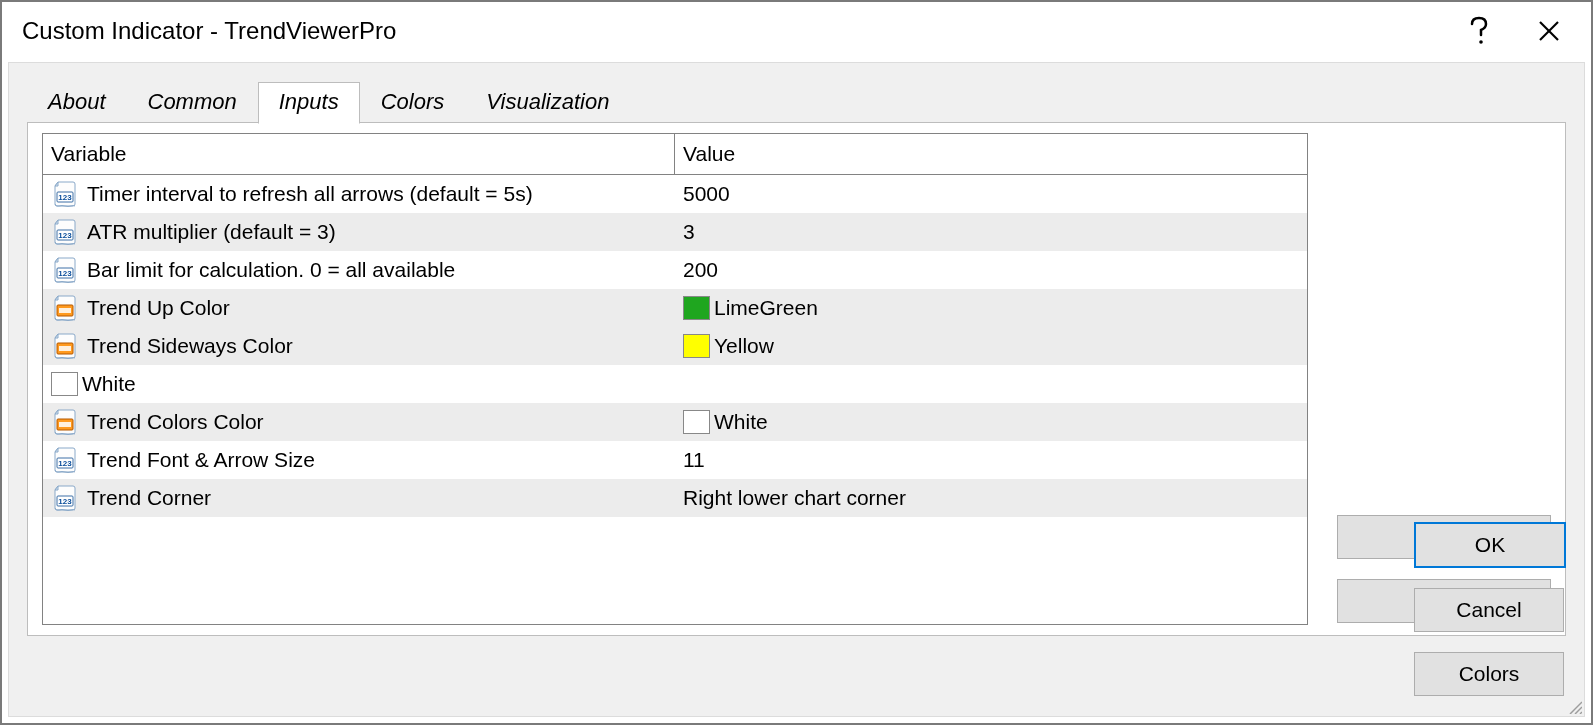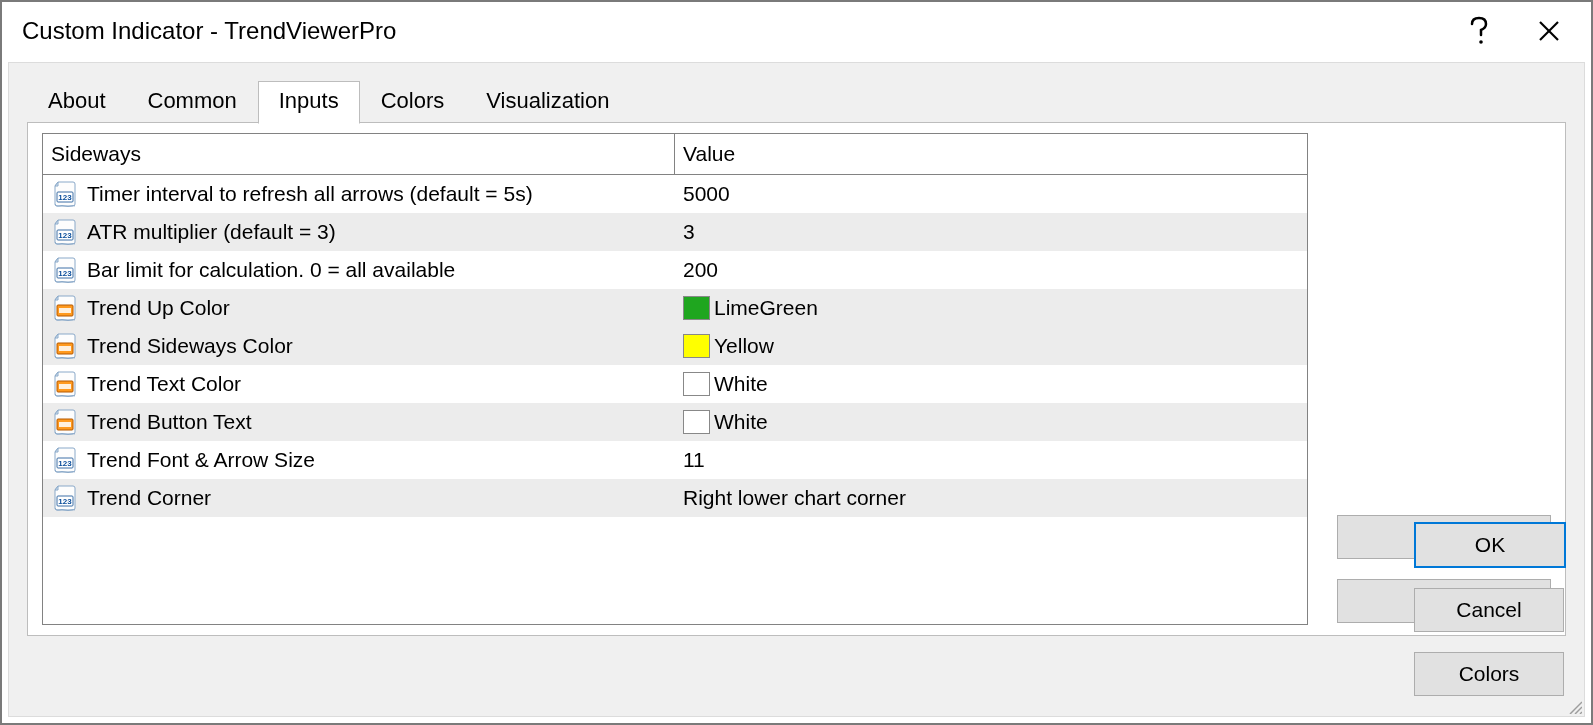--- a/index.html
+++ b/index.html
@@ -43,24 +43,26 @@
   .tb-btn svg { display:block; }
   .client {
     position: absolute;
     left: 6px; right: 6px;
     top: 60px; bottom: 6px;
     background: #f0f0f0;
     border: 1px solid #dcdcdc;
   }
   .tabstrip {
     display: flex;
+    align-items: flex-end;
     margin: 18px 0 16px 18px;
     height: 42px;
     position: relative;
     z-index: 2;
+    font-style: italic;
   }
   .tab {
     padding: 6px 20px 8px 20px;
     border: 1px solid transparent;
     border-bottom: none;
     cursor: pointer;
     font-size: 22px;
     color: #000;
   }
   .tab.active {
@@ -197,21 +199,21 @@
       <div class="tab">Common</div>
       <div class="tab active">Inputs</div>
       <div class="tab">Colors</div>
       <div class="tab">Visualization</div>
     </div>
 
     <div class="tabpane">
       <div class="grid-wrap">
         <div class="grid" id="grid">
           <div class="row header">
-            <div class="cell-var">Sideways</div>
+            <div class="cell-var">Variable</div>
             <div class="cell-val">Value</div>
           </div>
 
         <div class="row">
               <div class="cell-var">
                 <span class="ico">
                   <svg width="28" height="28" viewBox="0 0 28 28">
                     <path d="M7 2 H22 Q24 2 24 4 V24 Q24 26 22 26 H6 Q4 26 4 24 V6 Z" fill="#fdfdfd" stroke="#8aa9c9" stroke-width="1"></path>
                     <path d="M4 6 L7 2 V6 Z" fill="#d5e4f2" stroke="#8aa9c9" stroke-width="1"></path>
                     <rect x="6" y="12" width="16" height="10" rx="1" fill="#ffffff" stroke="#3d6fa6" stroke-width="1"></rect>
@@ -289,49 +291,37 @@
                   </svg>
                 </span>
                 <span>Trend Sideways Color</span>
               </div>
               <div class="cell-val">
                 <span class="swatch" style="background:#ffff00"></span>
                 <span>Yellow</span>
               </div>
             </div>
             <div class="row">
+              <div class="cell-val">
+                <span class="swatch" style="background:#ffffff"></span>
+                <span>White</span>
+              </div>
+            </div>
+            <div class="row alt">
               <div class="cell-var">
                 <span class="ico">
                   <svg width="28" height="28" viewBox="0 0 28 28">
                     <path d="M7 2 H22 Q24 2 24 4 V24 Q24 26 22 26 H6 Q4 26 4 24 V6 Z" fill="#fdfdfd" stroke="#8aa9c9" stroke-width="1"></path>
                     <path d="M4 6 L7 2 V6 Z" fill="#d5e4f2" stroke="#8aa9c9" stroke-width="1"></path>
                     <rect x="6" y="11" width="16" height="11" rx="1" fill="#ff9a1f" stroke="#b55800" stroke-width="1"></rect>
                     <rect x="8" y="14" width="12" height="5" fill="#ffffff" opacity="0.85"></rect>
                     <path d="M4 24 Q5 27 8 26 Q11 25 14 26 Q17 27 20 26 Q23 25 24 26" fill="none" stroke="#8aa9c9" stroke-width="1"></path>
                   </svg>
                 </span>
-                <span>Trend Text Color</span>
-              </div>
-              <div class="cell-val">
-                <span class="swatch" style="background:#ffffff"></span>
-                <span>White</span>
-              </div>
-            </div>
-            <div class="row alt">
-              <div class="cell-var">
-                <span class="ico">
-                  <svg width="28" height="28" viewBox="0 0 28 28">
-                    <path d="M7 2 H22 Q24 2 24 4 V24 Q24 26 22 26 H6 Q4 26 4 24 V6 Z" fill="#fdfdfd" stroke="#8aa9c9" stroke-width="1"></path>
-                    <path d="M4 6 L7 2 V6 Z" fill="#d5e4f2" stroke="#8aa9c9" stroke-width="1"></path>
-                    <rect x="6" y="11" width="16" height="11" rx="1" fill="#ff9a1f" stroke="#b55800" stroke-width="1"></rect>
-                    <rect x="8" y="14" width="12" height="5" fill="#ffffff" opacity="0.85"></rect>
-                    <path d="M4 24 Q5 27 8 26 Q11 25 14 26 Q17 27 20 26 Q23 25 24 26" fill="none" stroke="#8aa9c9" stroke-width="1"></path>
-                  </svg>
-                </span>
-                <span>Trend Button Text</span>
+                <span>Trend Colors Color</span>
               </div>
               <div class="cell-val">
                 <span class="swatch" style="background:#ffffff"></span>
                 <span>White</span>
               </div>
             </div>
             <div class="row">
               <div class="cell-var">
                 <span class="ico">
                   <svg width="28" height="28" viewBox="0 0 28 28">

